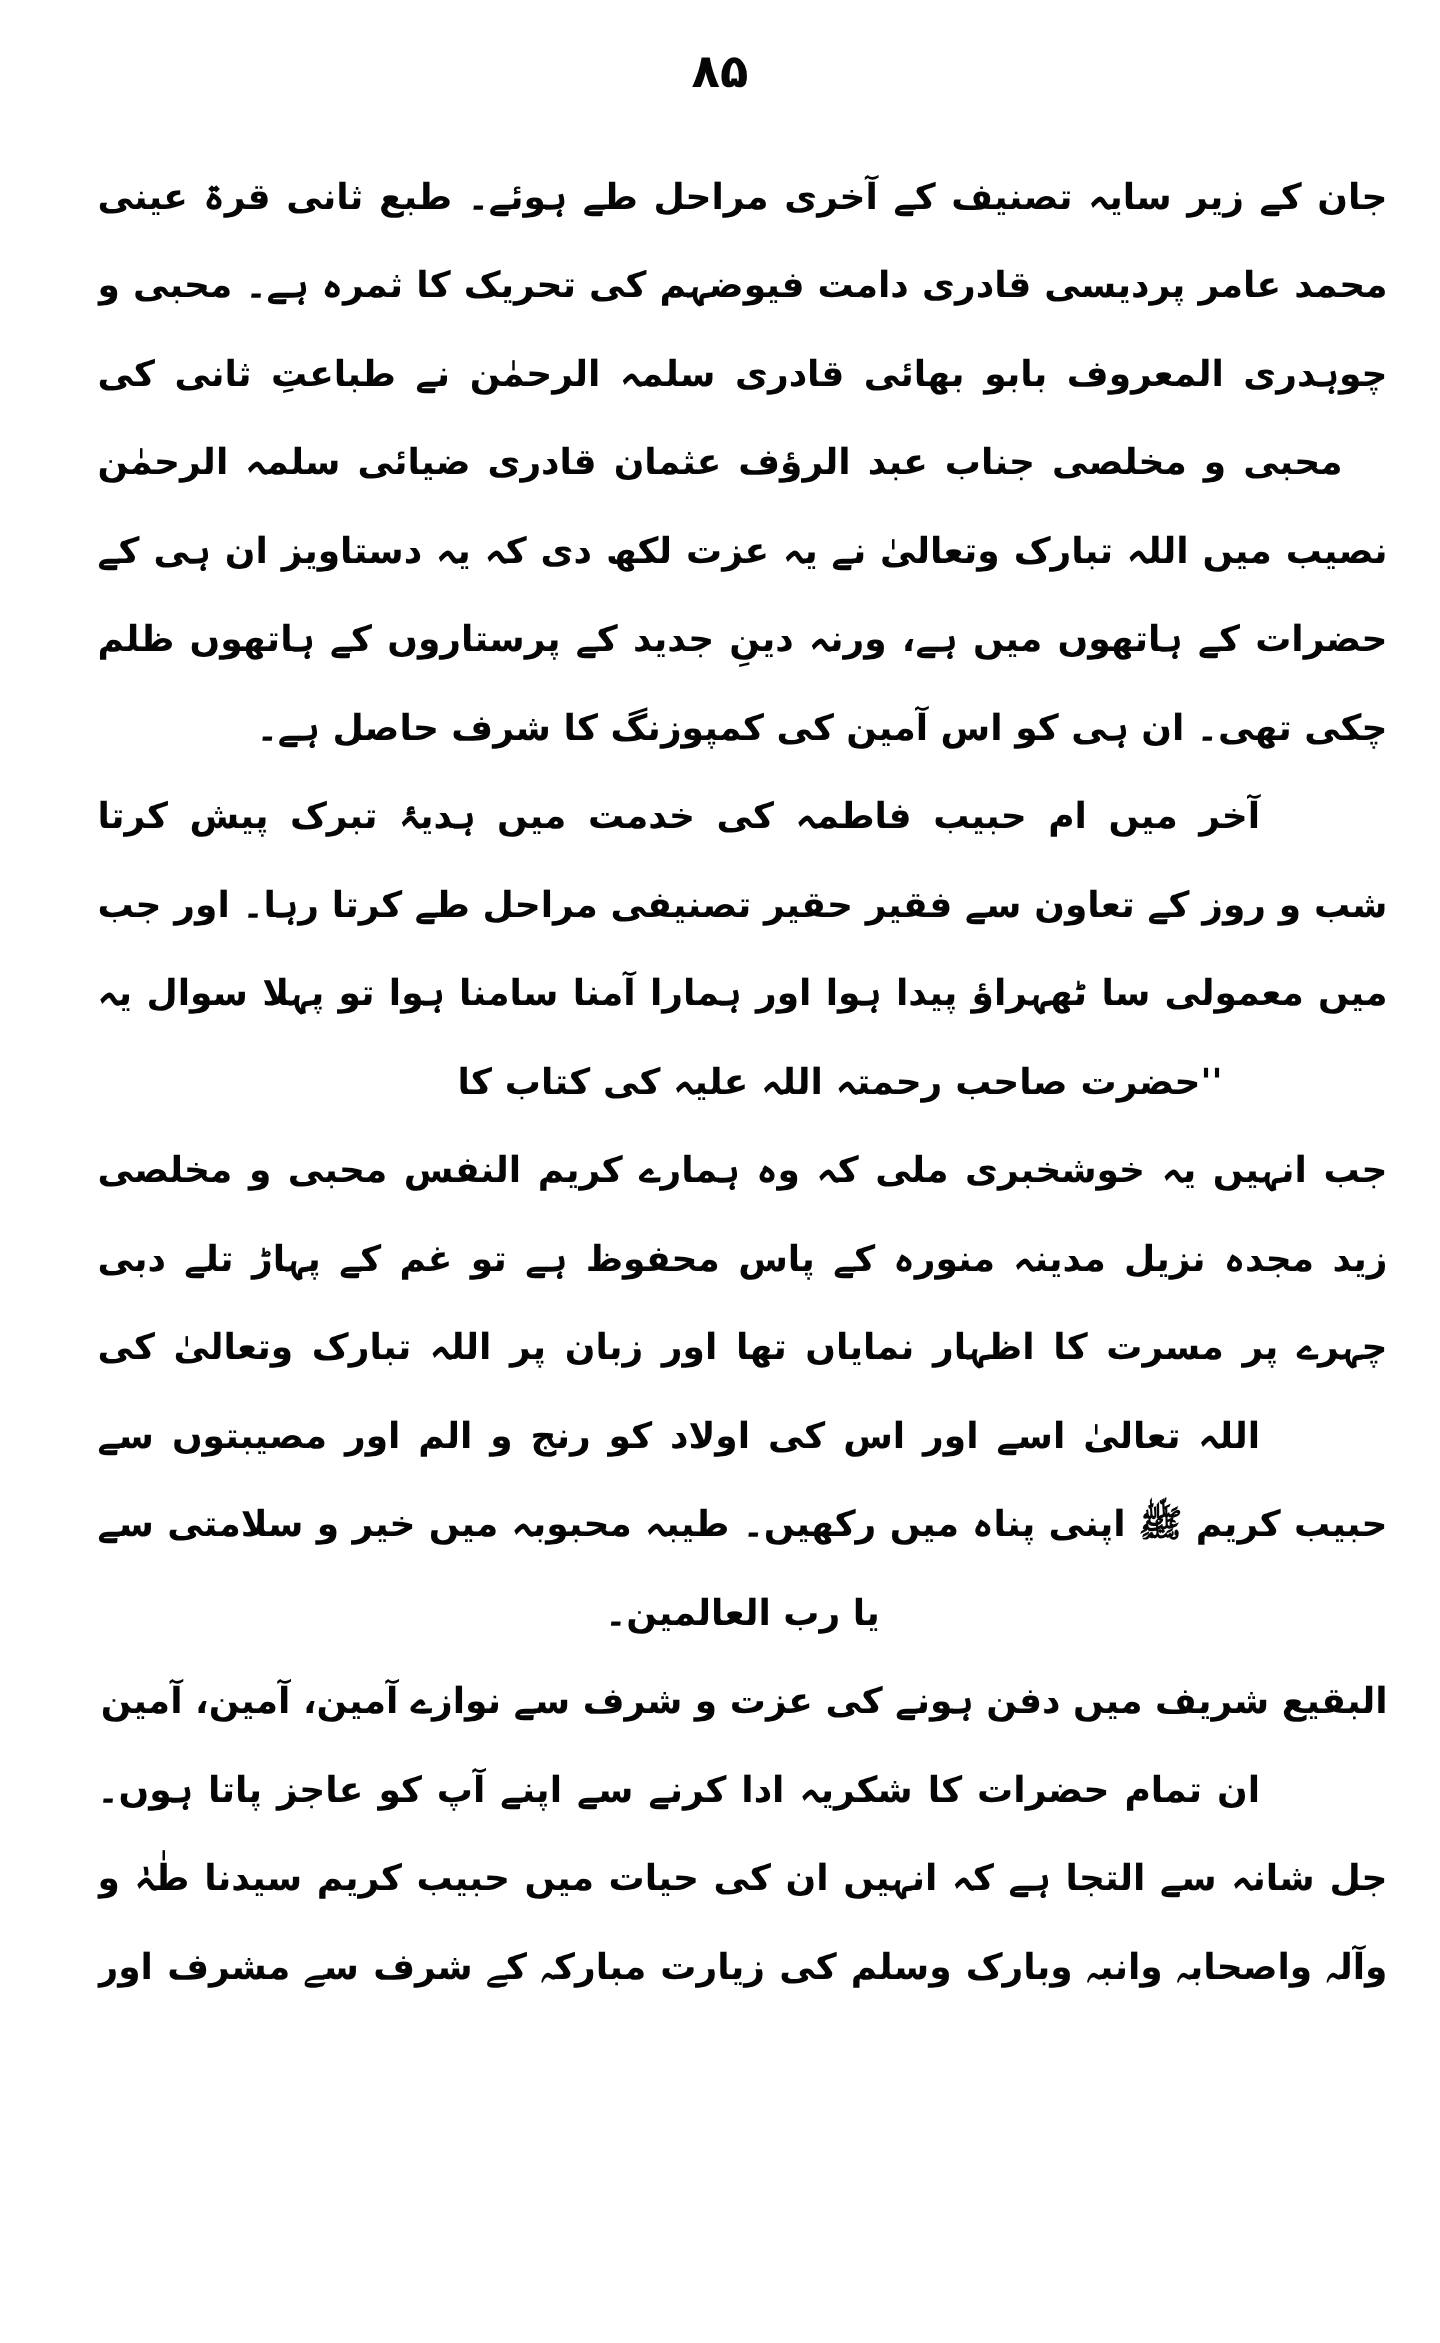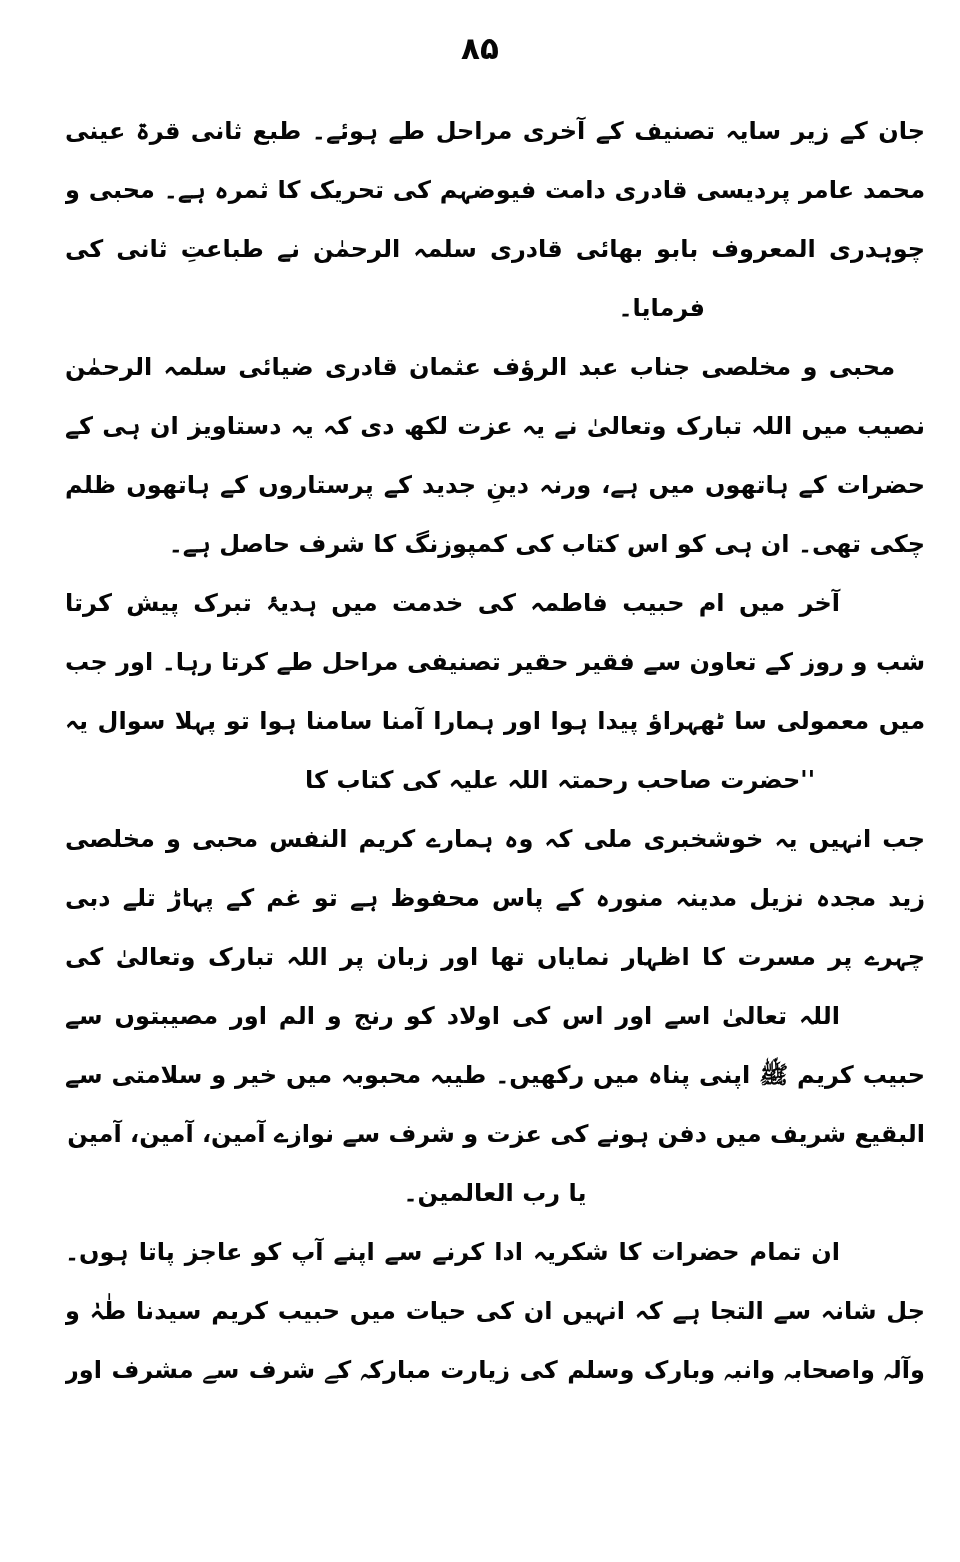--- a/index.html
+++ b/index.html
@@ -62,34 +62,33 @@
 <body>
 
 <div class="page">
 
   <div class="page-number">۸۵</div>
 
   <div class="text-block">
     <div class="line">جان کے زیر سایہ تصنیف کے آخری مراحل طے ہوئے۔ طبع ثانی قرۃ عینی بدر ریحانی سیدی</div>
     <div class="line">محمد عامر پردیسی قادری دامت فیوضہم کی تحریک کا ثمرہ ہے۔ محبی و مخلصی جناب عاصم اعظم</div>
     <div class="line">چوہدری المعروف بابو بھائی قادری سلمہ الرحمٰن نے طباعتِ ثانی کی نگرانی اور بھرپور تعاون</div>
-    <div class="line l-end l-offset">فرمایا۔</div>
     <div class="line l-indent-sm">محبی و مخلصی جناب عبد الرؤف عثمان قادری ضیائی سلمہ الرحمٰن نزیل مدینہ منورہ کے</div>
     <div class="line">نصیب میں اللہ تبارک وتعالیٰ نے یہ عزت لکھ دی کہ یہ دستاویز ان ہی کے وسیلہ سے آپ</div>
     <div class="line">حضرات کے ہاتھوں میں ہے، ورنہ دینِ جدید کے پرستاروں کے ہاتھوں ظلم کا نشانہ بن</div>
-    <div class="line l-end">چکی تھی۔ ان ہی کو اس کتاب کی کمپوزنگ کا شرف حاصل ہے۔</div>
+    <div class="line l-end">چکی تھی۔ ان ہی کو اس آمین کی کمپوزنگ کا شرف حاصل ہے۔</div>
     <div class="line l-indent">آخر میں ام حبیب فاطمہ کی خدمت میں ہدیۂ تبرک پیش کرتا ہوں، جن کے</div>
     <div class="line">شب و روز کے تعاون سے فقیر حقیر تصنیفی مراحل طے کرتا رہا۔ اور جب بلاؤں کے طوفان</div>
     <div class="line l-end">میں معمولی سا ٹھہراؤ پیدا ہوا اور ہمارا آمنا سامنا ہوا تو پہلا سوال یہ تھا۔</div>
     <div class="line l-quote">''حضرت صاحب رحمتہ اللہ علیہ کی کتاب کا کیا بنا؟''</div>
     <div class="line">جب انہیں یہ خوشخبری ملی کہ وہ ہمارے کریم النفس محبی و مخلصی عبد الرؤف عثمان قادری ضیائی</div>
     <div class="line">زید مجدہ نزیل مدینہ منورہ کے پاس محفوظ ہے تو غم کے پہاڑ تلے دبی ہوئی مصیبت زدہ کے</div>
     <div class="line">چہرے پر مسرت کا اظہار نمایاں تھا اور زبان پر اللہ تبارک وتعالیٰ کی حمد و شکر کے کلمات جاری</div>
     <div class="line l-indent">اللہ تعالیٰ اسے اور اس کی اولاد کو رنج و الم اور مصیبتوں سے نجات عطا فرمائے۔</div>
     <div class="line">حبیب کریم ﷺ اپنی پناہ میں رکھیں۔ طیبہ محبوبہ میں خیر و سلامتی سے زندگی گزارنے اور جنت</div>
+    <div class="line l-center">یا رب العالمین۔</div>
     <div class="line l-end">البقیع شریف میں دفن ہونے کی عزت و شرف سے نوازے آمین، آمین، آمین</div>
-    <div class="line l-center">یا رب العالمین۔</div>
     <div class="line l-indent">ان تمام حضرات کا شکریہ ادا کرنے سے اپنے آپ کو عاجز پاتا ہوں۔ رب کریم</div>
     <div class="line">جل شانہ سے التجا ہے کہ انہیں ان کی حیات میں حبیب کریم سیدنا طٰہٰ و یٰسین صلی اللہ تعالیٰ علیہ</div>
     <div class="line">وآلہ واصحابہ وانبہ وبارک وسلم کی زیارت مبارکہ کے شرف سے مشرف اور رحمتہ للعالمین ﷺ</div>
   </div>
 
 </div>
 
 </body></html>

